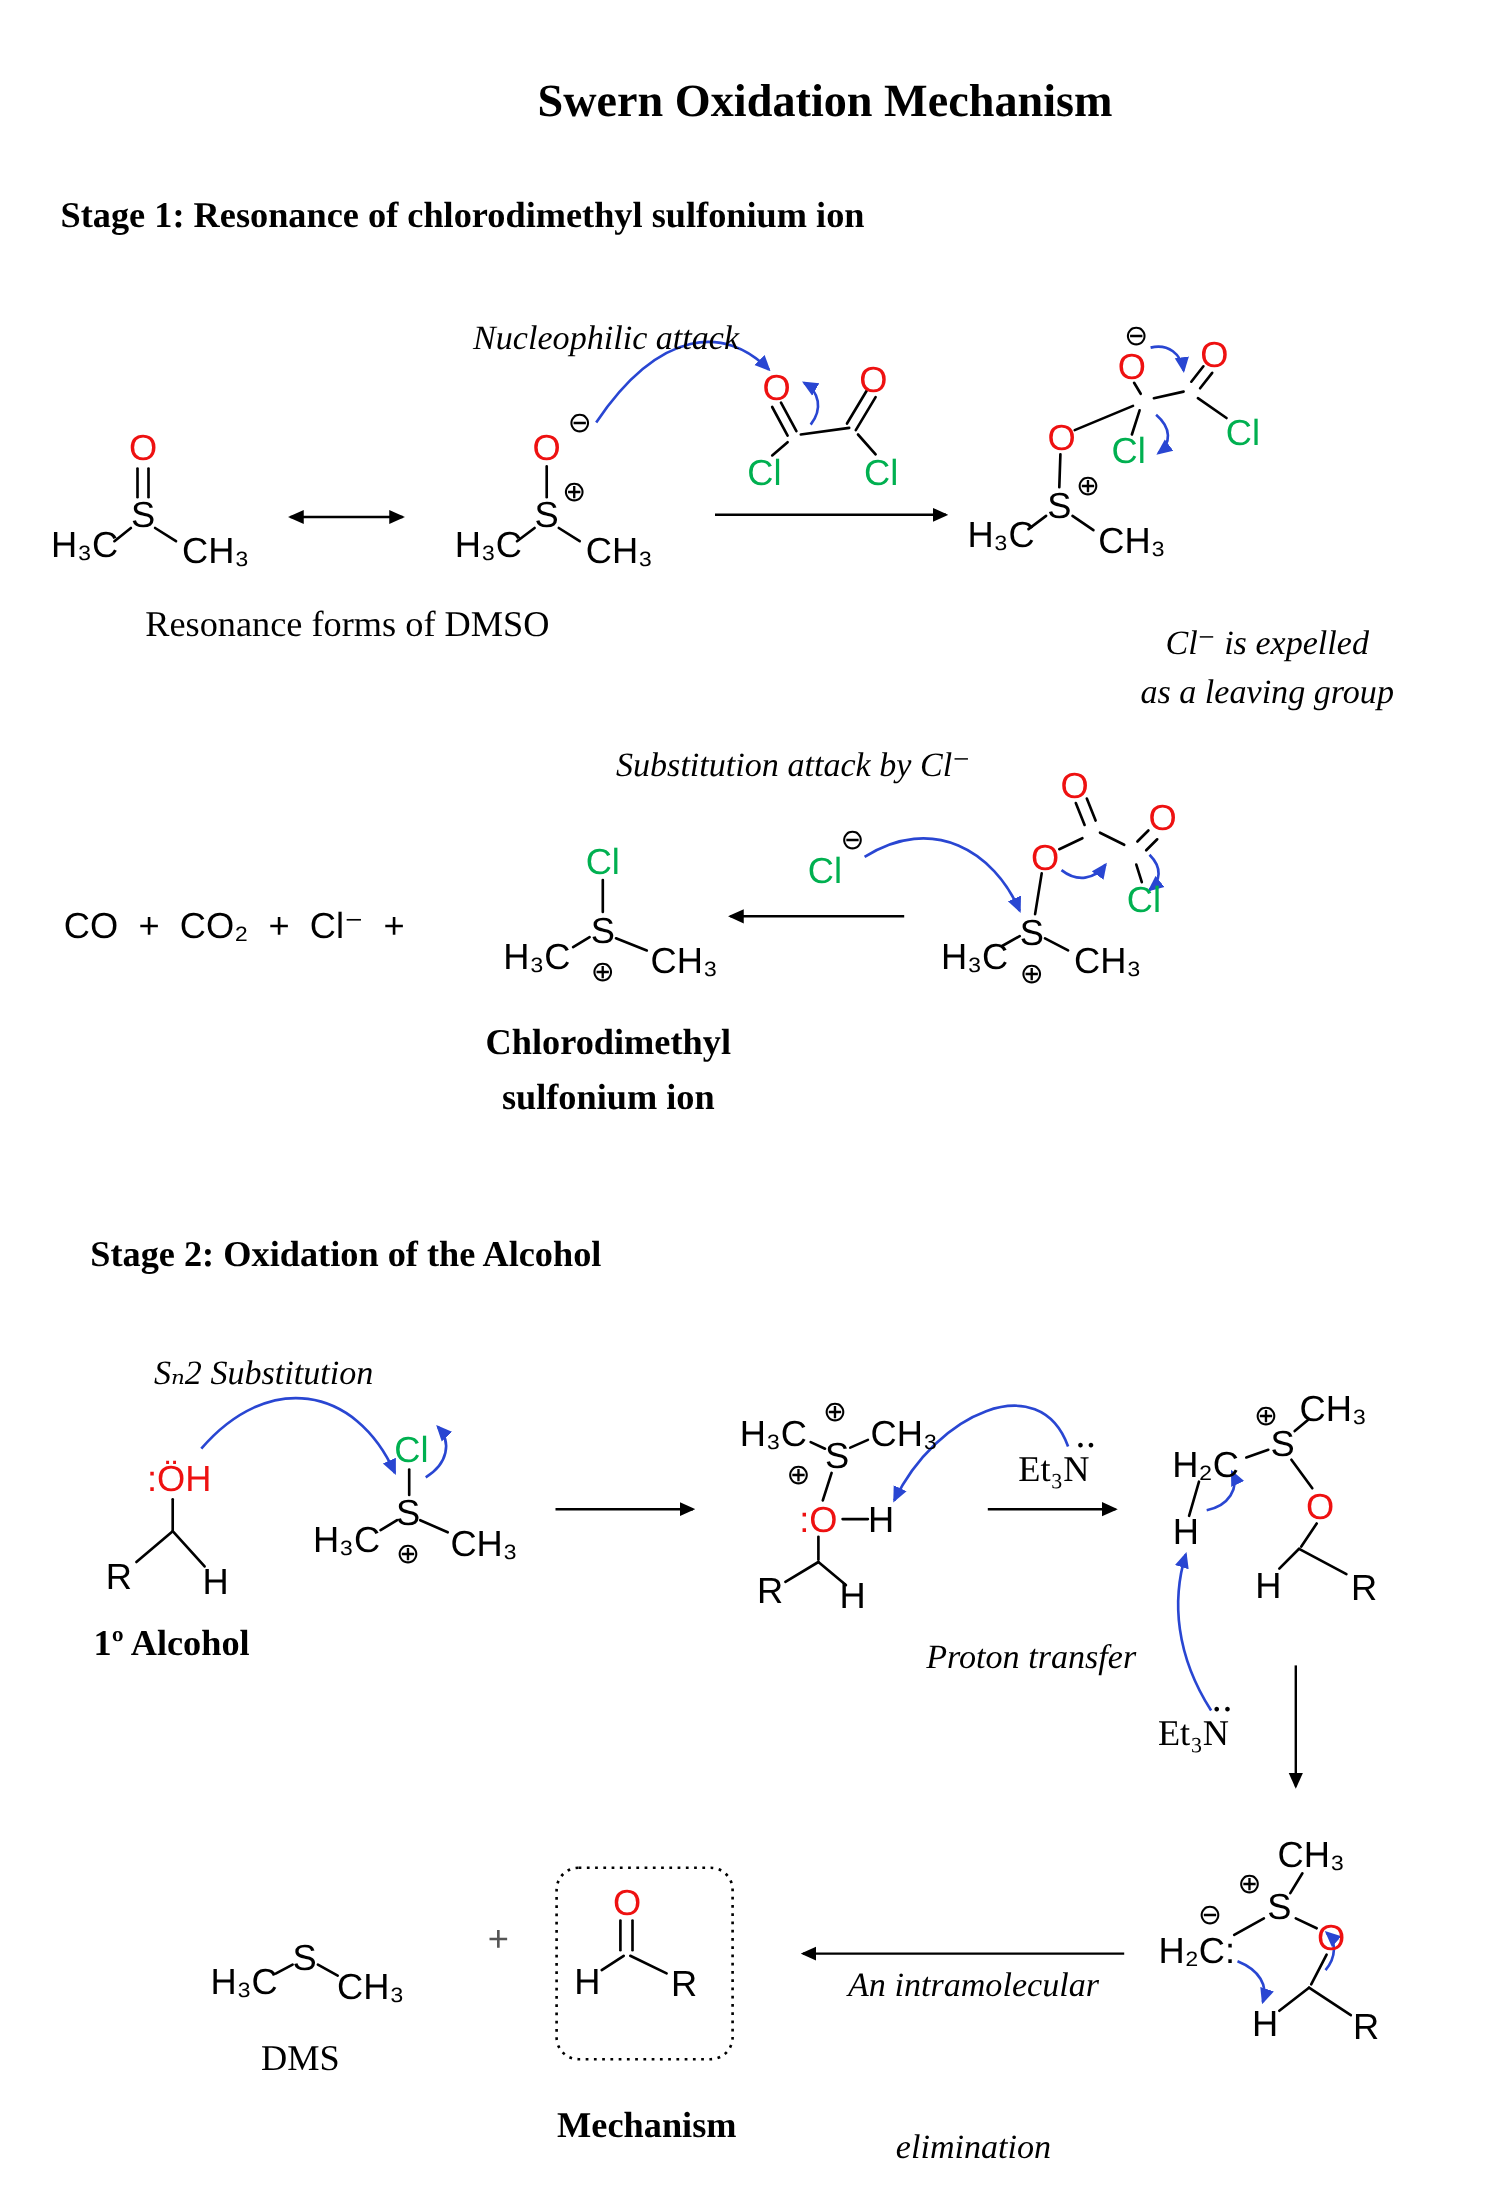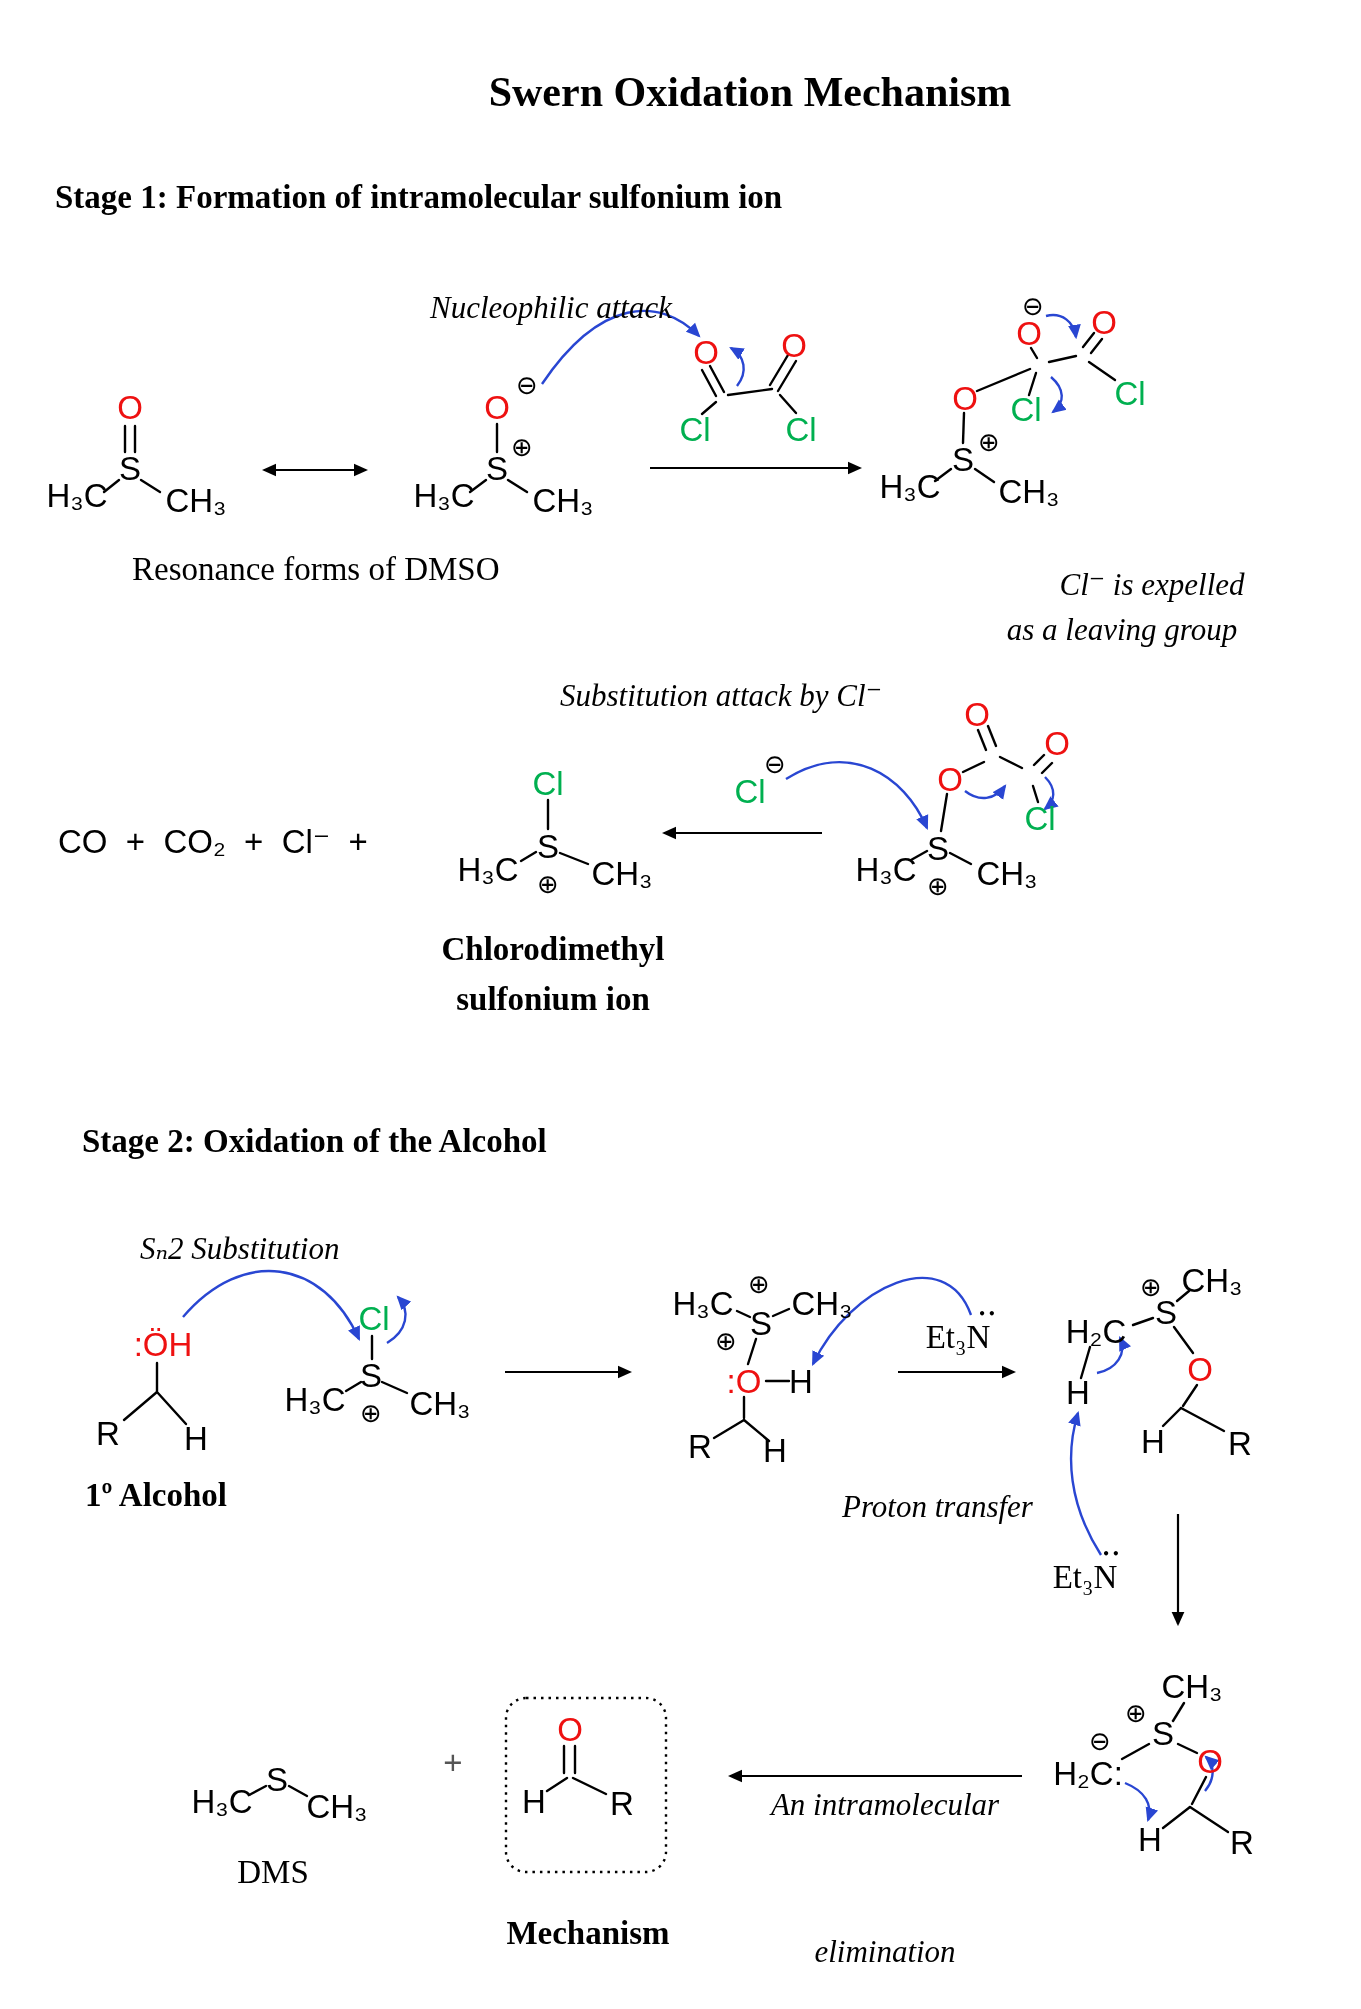--- a/index.html
+++ b/index.html
@@ -182,27 +182,27 @@
       <path class="uarrow" d="M 1097 1373 C 1117 1369, 1127 1353, 1120 1338" marker-end="url(#au)"></path>
       <path class="uarrow" d="M 1101 1555 C 1069 1505, 1065 1455, 1078 1413" marker-end="url(#au)"></path>
       <path class="uarrow" d="M 1125 1783 C 1145 1791, 1153 1805, 1148 1820" marker-end="url(#au)"></path>
       <path class="uarrow" d="M 1205 1791 C 1215 1779, 1215 1765, 1206 1757" marker-end="url(#au)"></path>
     </g>
 
     <rect class="dbox" x="506" y="1698" width="160" height="174" rx="20"></rect>
   </svg>
 
   <div class="c ser b fs42" style="left:750px;top:92px">Swern Oxidation Mechanism</div>
-  <div class="lla ser b fs33" style="left:55px;top:197px">Stage 1: Formation of intramolecular sulfonium ion</div>
+  <div class="lla ser b fs33" style="left:55px;top:197px">Stage 1: Resonance of chlorodimethyl sulfonium ion</div>
   <div class="lla ser b fs33" style="left:82px;top:1141px">Stage 2: Oxidation of the Alcohol</div>
 
   <div class="c ser it fs31" style="left:551px;top:307px">Nucleophilic attack</div>
   <div class="lla ser fs33" style="left:132px;top:569px">Resonance forms of DMSO</div>
   <div class="c ser it fs31" style="left:1152px;top:584px">Cl⁻ is expelled</div>
-  <div class="c ser it fs31" style="left:1122px;top:629px">as a leaving group</div>
+  <div class="c ser it fs31" style="left:1152px;top:629px">as a leaving group</div>
   <div class="c ser it fs31" style="left:721px;top:695px">Substitution attack by Cl⁻</div>
   <div class="lla form" style="left:58px;top:841px">CO  +  CO₂  +  Cl⁻  +</div>
   <div class="c ser b fs33" style="left:553px;top:949px">Chlorodimethyl</div>
   <div class="c ser b fs33" style="left:553px;top:999px">sulfonium ion</div>
 
   <div class="lla ser it fs31" style="left:140px;top:1248px">Sₙ2 Substitution</div>
   <div class="lla ser b fs33" style="left:85px;top:1495px">1º Alcohol</div>
   <div class="lla ser it fs31" style="left:842px;top:1506px">Proton transfer</div>
   <div class="c ser it fs31" style="left:885px;top:1804px">An intramolecular</div>
   <div class="c ser it fs31" style="left:885px;top:1951px">elimination</div>

